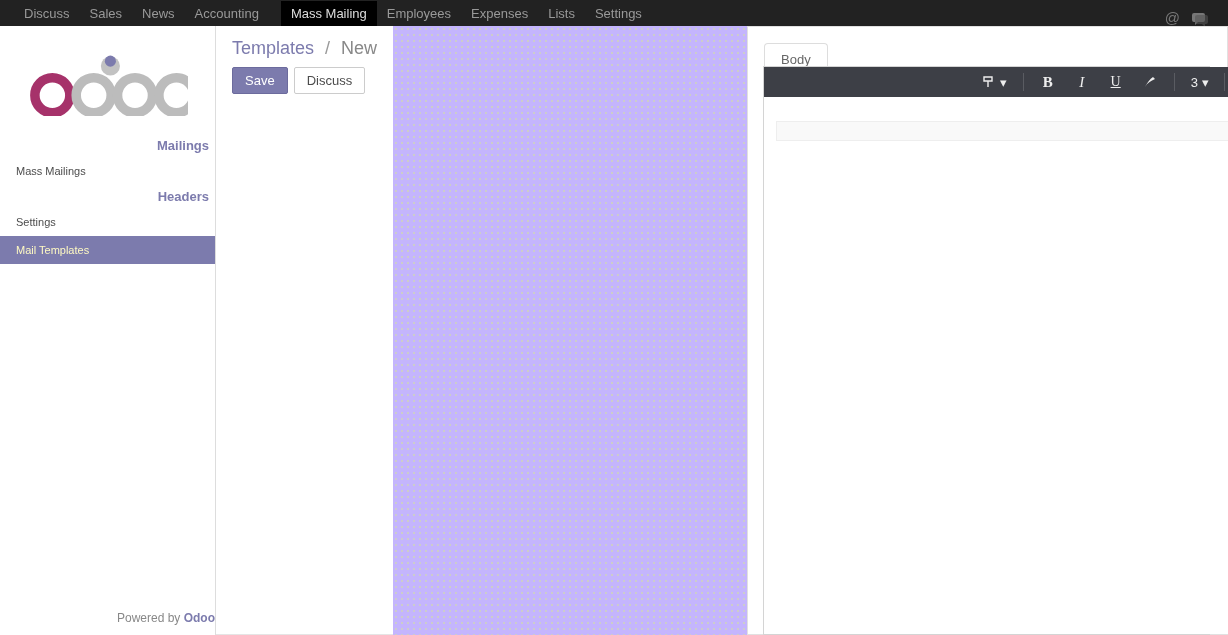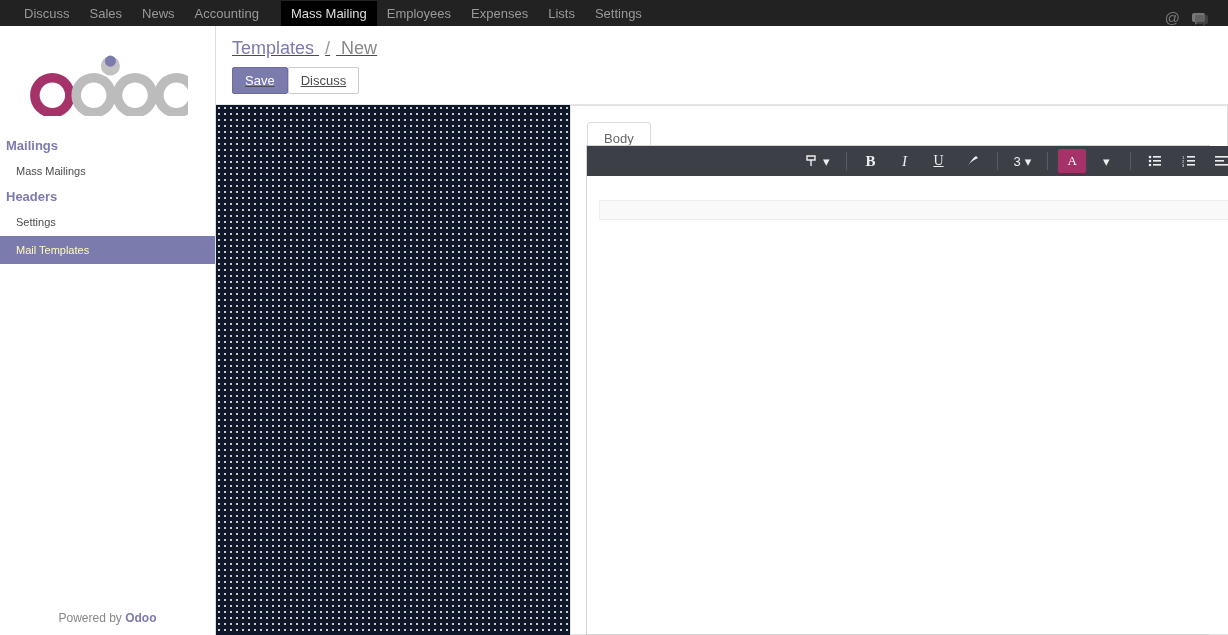--- a/index.html
+++ b/index.html
@@ -12,33 +12,33 @@
   .topnav .spacer { flex: 1; }
   .topnav .right-icon { color: #777; padding: 0 6px; font-size: 15px; cursor: pointer; }
 
   
   .layout { display: flex; height: calc(100% - 26px); }
   
   
   .sidebar { width: 216px; background: #fff; border-right: 1px solid #ddd; display: flex; flex-direction: column; }
   .logo-wrap { padding: 28px 20px 18px; display: flex; justify-content: center; }
   .logo-wrap svg { width: 160px; height: 62px; }
-  .side-section { font-weight: bold; color: #7c7bad; padding: 4px 6px; font-size: 13px; }
+  .side-section { font-weight: bold; color: #7c7bad; padding: 4px 6px; font-size: 13px; text-align: right; }
   .side-item { padding: 4px 6px 4px 16px; color: #4c4c4c; cursor: pointer; font-size: 11px; line-height: 20px; }
   .side-item.active { background: #7c7bad; color: #fef9c3; }
-  .sidebar-bottom { margin-top: auto; text-align: center; padding: 10px 10px; color: #888; font-size: 12px; }
+  .sidebar-bottom { margin-top: auto; text-align: right; padding: 10px 0; color: #888; font-size: 12px; }
   .sidebar-bottom .brand { color: #7c7bad; font-weight: 600; }
 
   
-  .main { flex: 1; display: flex; flex-direction: column; background: #0f172a; position: relative; text-decoration: underline; }
+  .main { flex: 1; display: flex; flex-direction: row; background: #c4b5fd; position: relative; }
   .breadcrumbs-bar { padding: 12px 16px 10px; border-bottom: 1px solid #e5e5e5; background: #fff; }
   .breadcrumbs { font-size: 18px; color: #7c7bad; }
   .breadcrumbs .sep { color: #999; margin: 0 6px; }
   .breadcrumbs .current { color: #888; }
-  .action-buttons { margin-top: 8px; display: flex; gap: 0; }
+  .action-buttons { margin-top: 8px; display: flex; gap: 6px; }
   .btn { border: 1px solid #ccc; background: #fff; color: #4c4c4c; padding: 5px 12px; font-size: 13px; cursor: pointer; border-radius: 2px; }
   .btn.primary { background: #7c7bad; border-color: #6c6b9d; color: #fff; }
 
   
   .content-area { flex: 1; position: relative; overflow: hidden; }
   .dotted-bg { position: absolute; inset: 0; background-image: radial-gradient(#ccc 0.8px, transparent 0.8px); background-size: 6px 6px; }
   .form-sheet { position: absolute; left: 354px; top: 0; right: 0; bottom: 0; background: #fff; border: 1px solid #e1e1e1; padding: 16px; }
   .tabs { display: flex; border-bottom: 1px solid #ddd; margin-bottom: 0; }
   .tab { padding: 8px 16px; border: 1px solid #ddd; border-bottom: none; background: #fff; color: #666; border-radius: 4px 4px 0 0; cursor: pointer; font-size: 13px; }
   .tab.active { border-bottom: 1px solid #fff; margin-bottom: -1px; }

